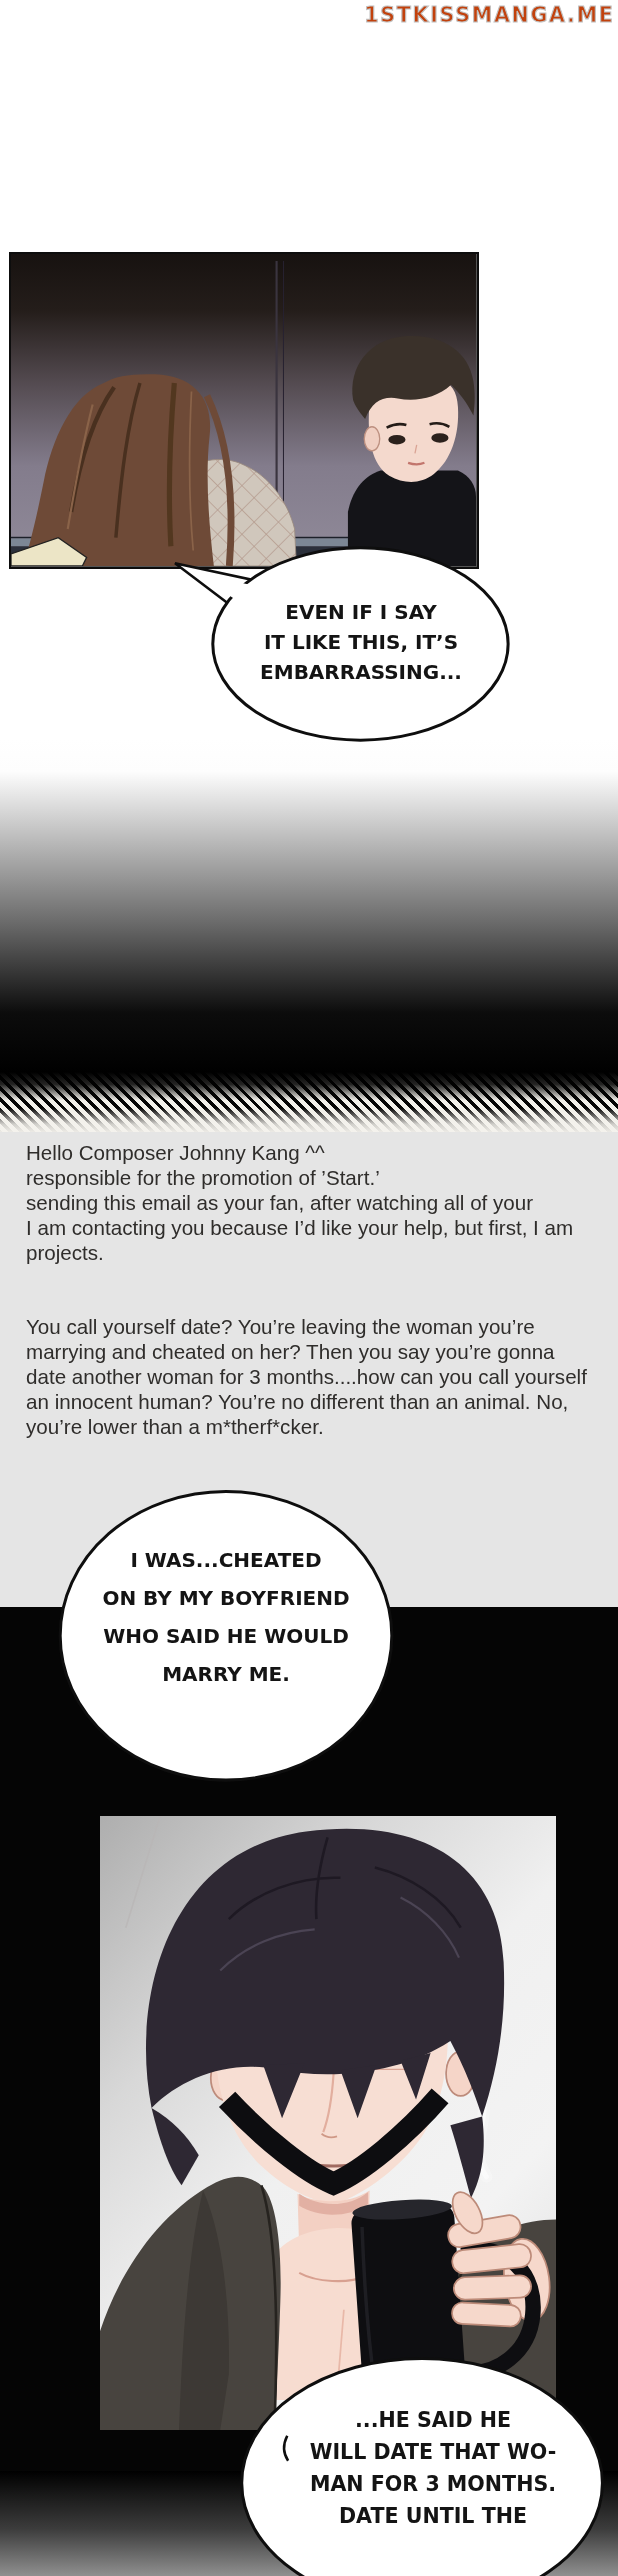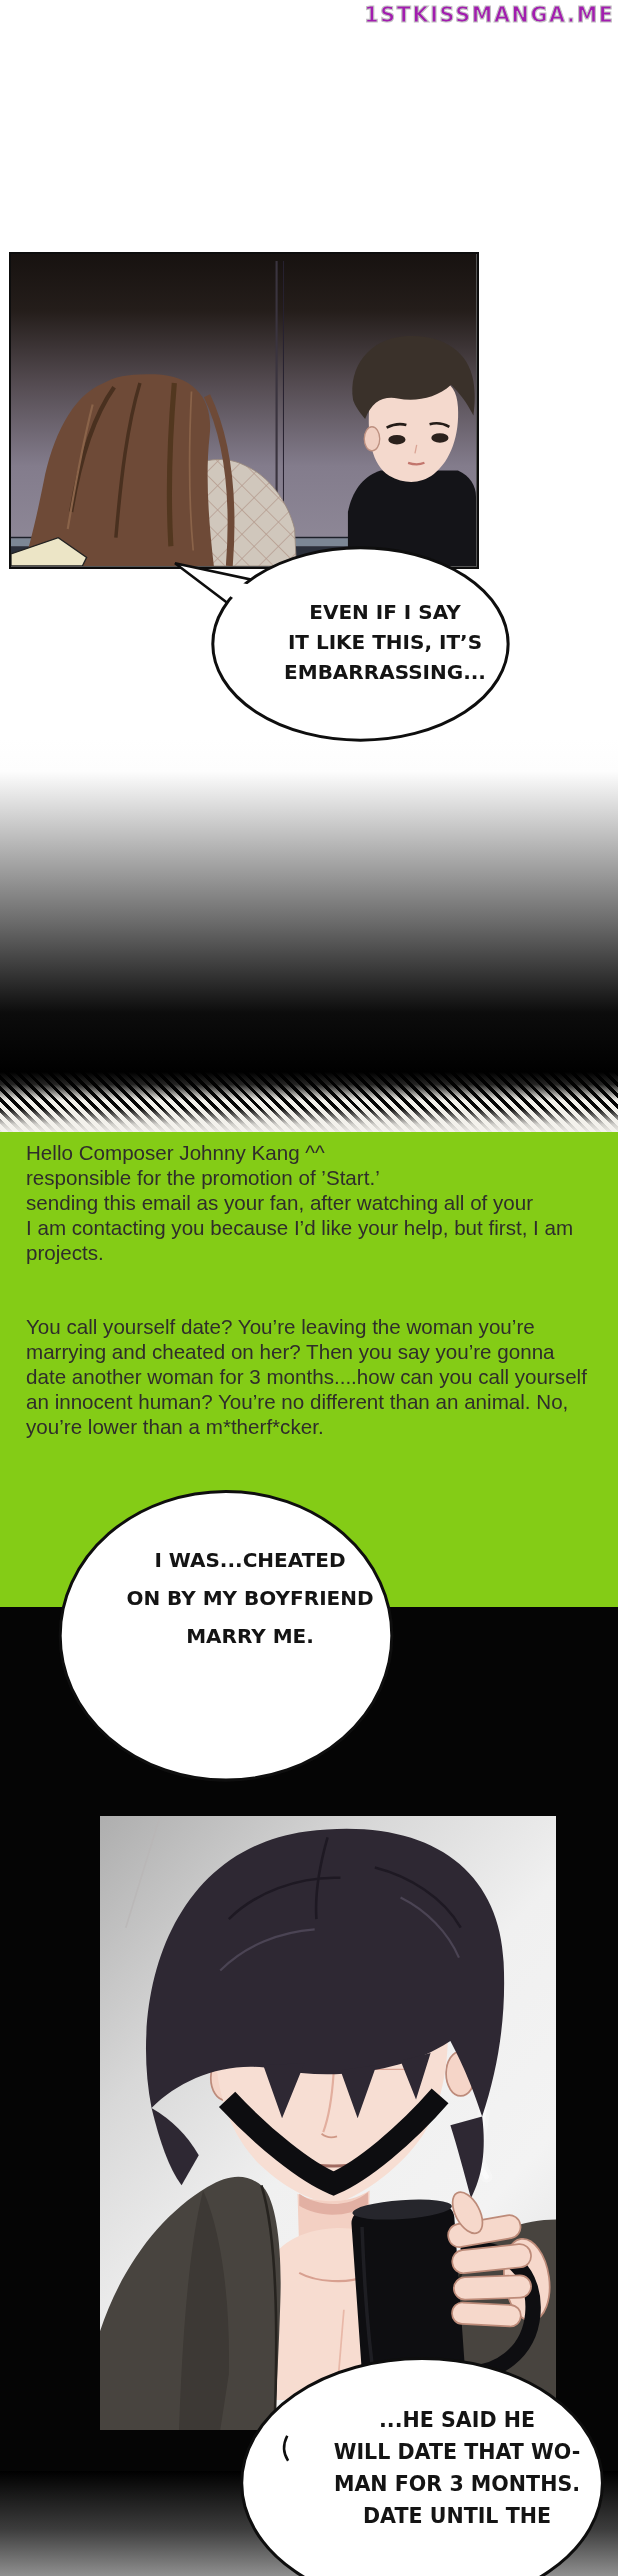--- a/index.html
+++ b/index.html
@@ -2,52 +2,52 @@
 <html style="font-size:13.7px"><head>
 <meta charset="utf-8">
 <style>
   html,body{margin:0;padding:0;background:#ffffff;}
   #page{position:relative;width:618px;height:2576px;margin:0 auto;background:#ffffff;overflow:hidden;
         font-family:"DejaVu Sans",sans-serif;}
   .abs{position:absolute;}
 
   
   #watermark{top:3.4px;right:3.4px;font-size:20.6px;font-weight:700;letter-spacing:1.7px;
-             color:#a21caf;-webkit-text-stroke:1.1px #c2c2c2;}
+             color:#c2410c;-webkit-text-stroke:1.1px #c2c2c2;}
 
   
   #fade-black{left:0;top:738px;width:618px;height:335px;
       background:linear-gradient(180deg,#ffffff 0%,#fdfdfd 10%,#6b6b6b 55%,#0c0c0c 82%,#000000 100%);}
 
   
   #stripes{left:0;top:1072px;width:618px;height:62px;
       background:repeating-linear-gradient(45deg,#050505 0 3.4px,#f2f0ea 3.4px 7.7px);}
   #stripes::after{content:"";position:absolute;inset:0;
       background:linear-gradient(180deg,#000 0%,rgba(0,0,0,.85) 20%,rgba(0,0,0,0) 46%,
                  rgba(244,242,237,0) 58%,rgba(244,242,237,.85) 84%,#f4f2ed 100%);}
 
   
-  #email-section{left:0;top:1132px;width:618px;height:475px;background:#84cc16;}
+  #email-section{left:0;top:1132px;width:618px;height:475px;background:#e5e5e5;}
   .email-text{position:absolute;left:26px;width:571px;color:#2f2d2b;
       font-family:"Liberation Sans",sans-serif;font-size:20.6px;line-height:25px;font-weight:400;}
   #email-para-1{top:7.7px;}
   #email-para-2{top:182px;}
 
   
   #black-section{left:0;top:1607px;width:618px;height:969px;background:#050505;}
   #bottom-fade{left:0;top:2471px;width:618px;height:105px;
       background:linear-gradient(180deg,#000000 0%,#3c3c3c 55%,#909090 100%);}
 
   
   #panel1{left:8.6px;top:252px;width:470px;height:317px;border:2.6px solid #0d0d0d;
           box-sizing:border-box;overflow:hidden;background:#555;}
   #panel2{left:100px;top:1816px;width:456px;height:614px;overflow:hidden;}
 
   
-  .comic{color:#141414;font-weight:700;text-align:center;font-family:"DejaVu Sans",sans-serif;padding-left:24px;}
+  .comic{color:#141414;font-weight:700;text-align:center;font-family:"DejaVu Sans",sans-serif;}
   #bubble1-text{left:215px;top:597px;width:292px;font-size:20px;line-height:30px;}
   #bubble2-text{left:67px;top:1541px;width:318px;font-size:20px;line-height:38px;}
   #bubble3-text{left:270px;top:2404px;width:326px;font-size:20.6px;line-height:32px;}
 
   svg{display:block;}
 </style>
 </head>
 <body>
 
 <div id="page">
@@ -132,20 +132,21 @@
     <div>IT LIKE THIS, IT’S</div>
     <div>EMBARRASSING...</div>
   </div>
 
   <svg class="abs" style="left:55px;top:1488px;" width="342" height="299" viewBox="0 0 398 348">
     <ellipse cx="199" cy="172" rx="193" ry="168" fill="#ffffff" stroke="#0e0e0e" stroke-width="3.5"></ellipse>
   </svg>
   <div class="abs comic" id="bubble2-text">
     <div>I WAS...CHEATED</div>
     <div>ON BY MY BOYFRIEND</div>
+    <div>WHO SAID HE WOULD</div>
     <div>MARRY ME.</div>
   </div>
 
   <div class="abs" id="panel2">
     <svg width="456" height="614" viewBox="0 0 531 715">
       <defs>
         <linearGradient id="roomg" x1="0" y1="0" x2="0.8" y2="1">
           <stop offset="0" stop-color="#aeaeae"></stop>
             <stop offset="0.3" stop-color="#d8d8d8"></stop>
           <stop offset="0.55" stop-color="#f0f0f0"></stop>

